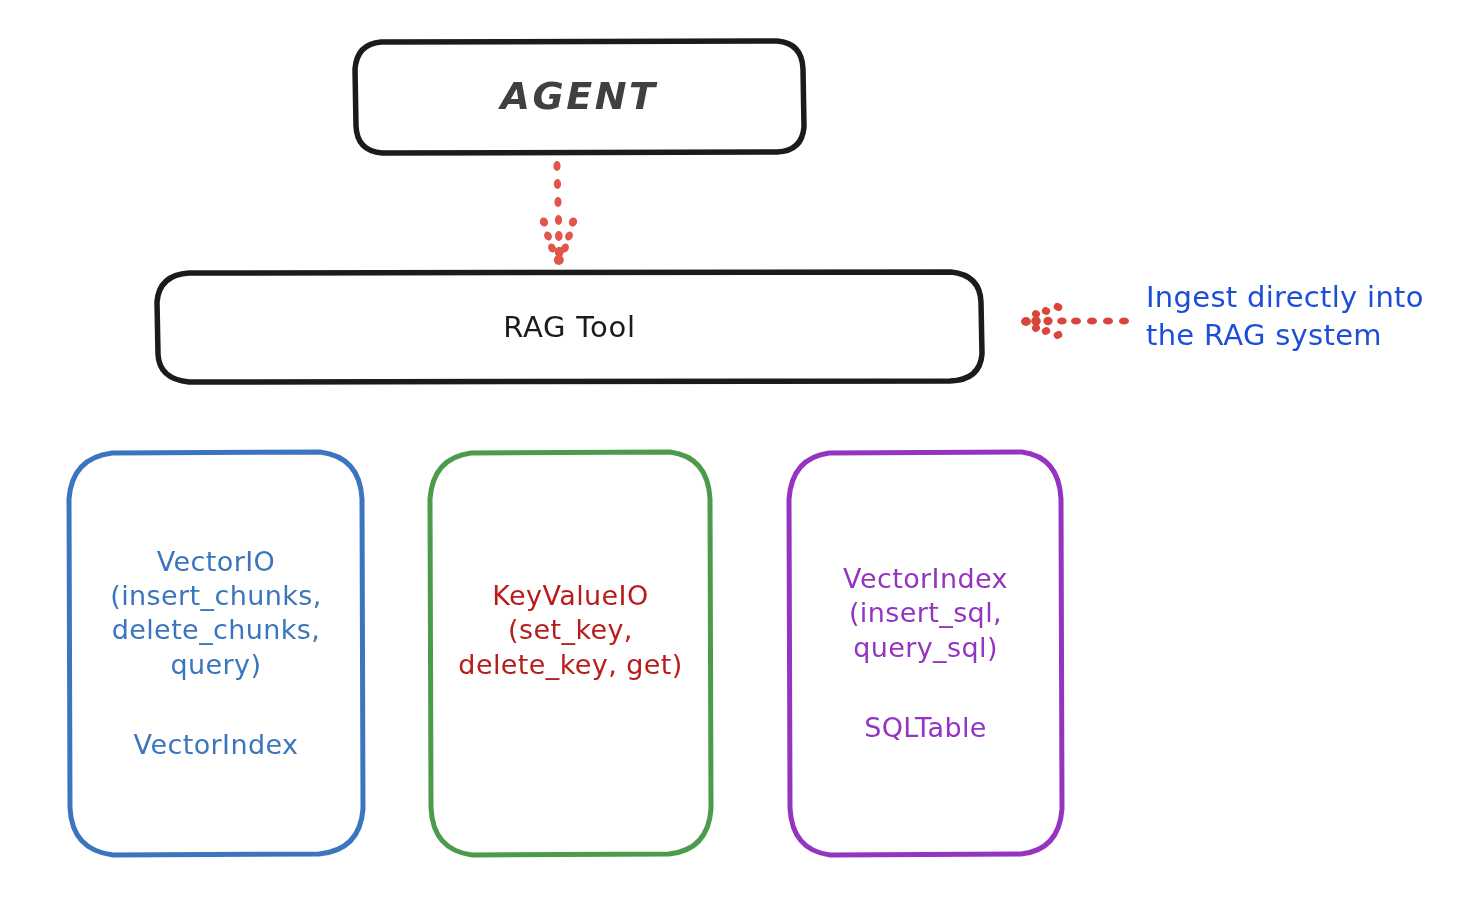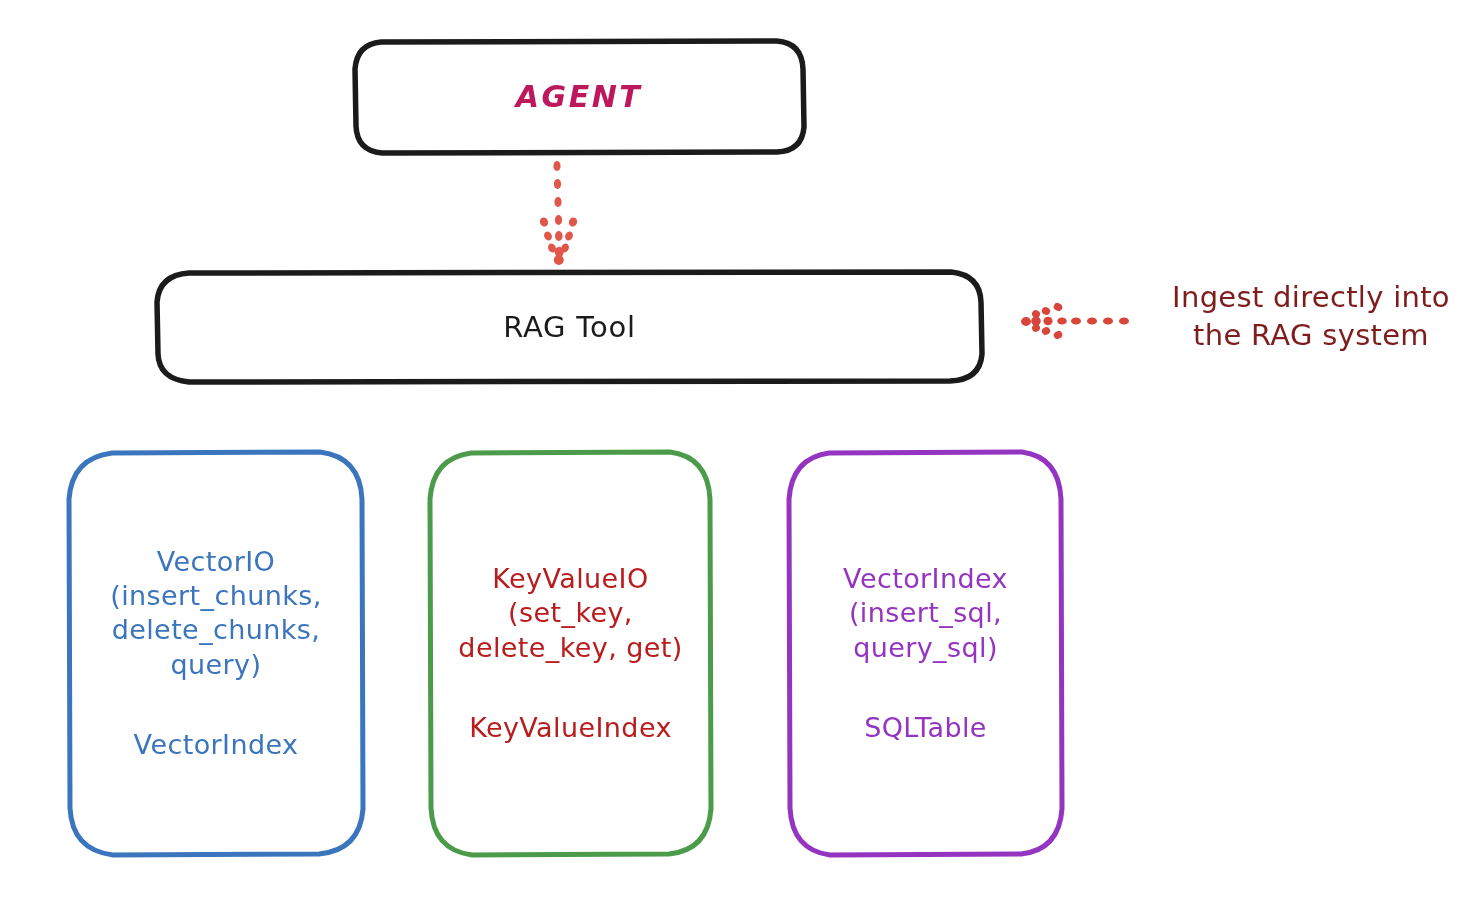--- a/index.html
+++ b/index.html
@@ -46,24 +46,24 @@
 
   
   #agent-node {
     left: 353px;
     top: 39px;
     width: 452px;
     height: 116px;
   }
   #agent-node .node-label {
     font-family: "DejaVu Sans", sans-serif;
-    font-size: 30px;
+    font-size: 38px;
     font-style: italic;
     font-weight: 600;
-    color: #be185d;
+    color: #404040;
     letter-spacing: 2.5px;
   }
 
   
   #rag-tool-node {
     left: 155px;
     top: 270px;
     width: 829px;
     height: 114px;
   }
@@ -127,27 +127,26 @@
     width: 112px;
     height: 62px;
   }
 
   
   #ingest-annotation {
     position: absolute;
     left: 1146px;
     top: 278px;
     width: 330px;
-    color: #7f1d1d;
+    color: #1d4ed8;
     font-size: 29px;
     font-weight: 500;
     line-height: 1.32;
     white-space: pre-line;
     letter-spacing: 0.3px;
-    text-align: center;
   }
 </style>
 </head>
 <body>
 
 <div id="canvas">
 
   <div class="node" id="agent-node">
     <svg class="node-svg" viewBox="0 0 452 116" preserveAspectRatio="none">
       <path d="M28,3 L424,2 Q449,4 450,30 L451,88 Q449,112 424,113 L29,114 Q4,112 3,87 L2,30 Q4,5 28,3 Z" fill="none" stroke="#1b1b1b" stroke-width="5.5" stroke-linecap="round" stroke-linejoin="round"></path>
@@ -213,21 +212,20 @@
     <div class="node-label">VectorIndex</div>
   </div>
 
   <div class="node provider" id="keyvalue-node">
     <svg class="node-svg" viewBox="0 0 287 409" preserveAspectRatio="none">
       <path d="M44,4 L243,3 Q281,8 283,50 L284,360 Q281,401 242,405 L45,406 Q6,401 4,359 L3,50 Q6,9 44,4 Z" fill="none" stroke="#4b9b4b" stroke-width="5" stroke-linecap="round" stroke-linejoin="round"></path>
     </svg>
     <div class="node-label api-label">KeyValueIO
 (set_key,
 delete_key, get)</div>
-    <div class="node-label">KeyValueIndex</div>
   </div>
 
   <div class="node provider" id="relational-node">
     <svg class="node-svg" viewBox="0 0 279 409" preserveAspectRatio="none">
       <path d="M43,4 L236,3 Q273,8 275,50 L276,360 Q273,401 235,405 L44,406 Q6,401 4,359 L3,50 Q6,9 43,4 Z" fill="none" stroke="#9434c0" stroke-width="5" stroke-linecap="round" stroke-linejoin="round"></path>
     </svg>
     <div class="node-label api-label">VectorIndex
 (insert_sql,
 query_sql)</div>
     <div class="node-label">SQLTable</div>

